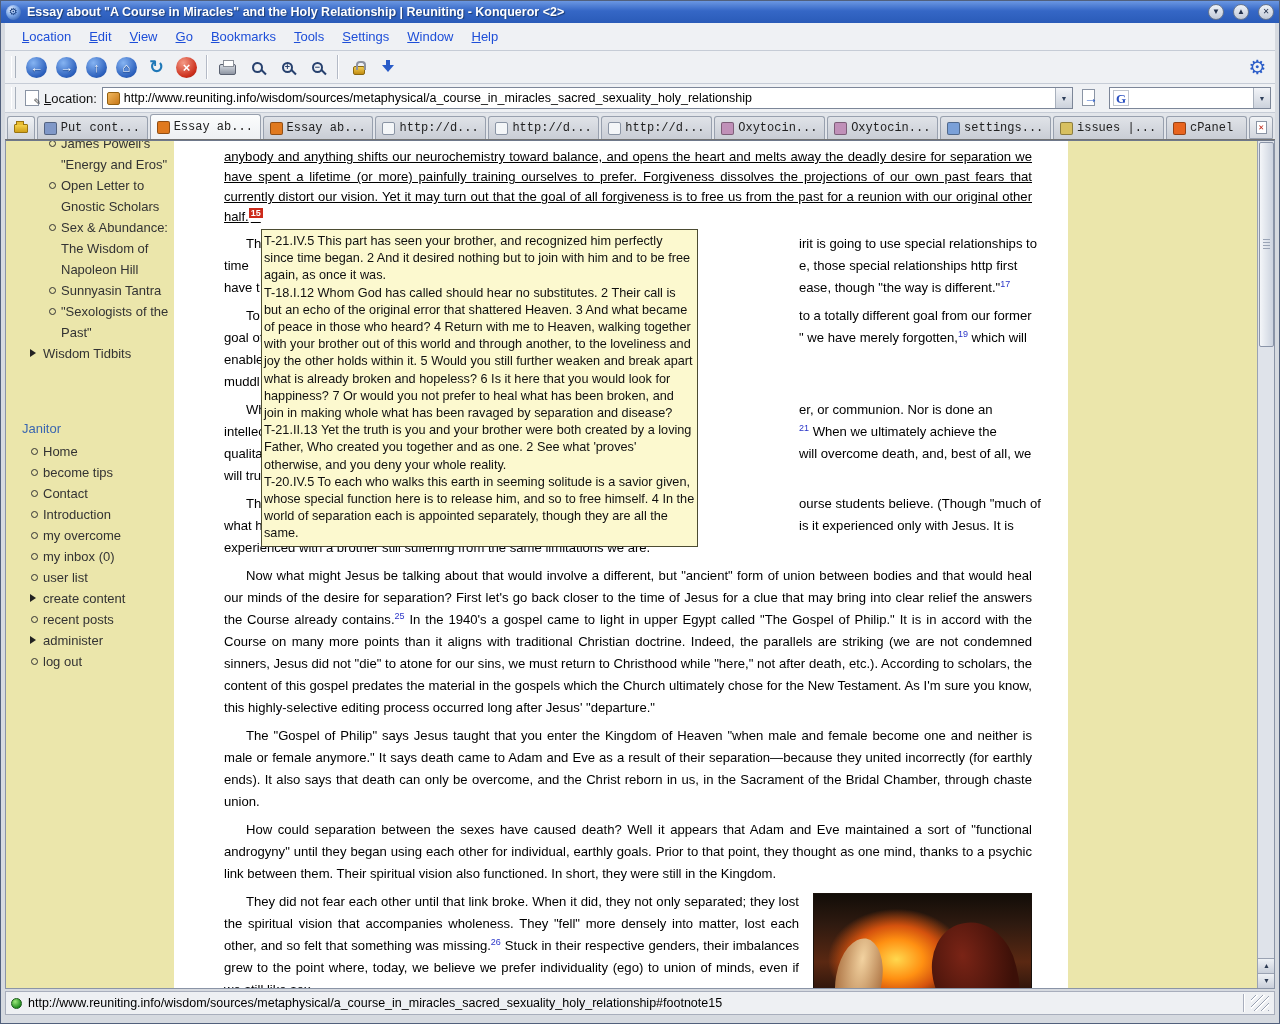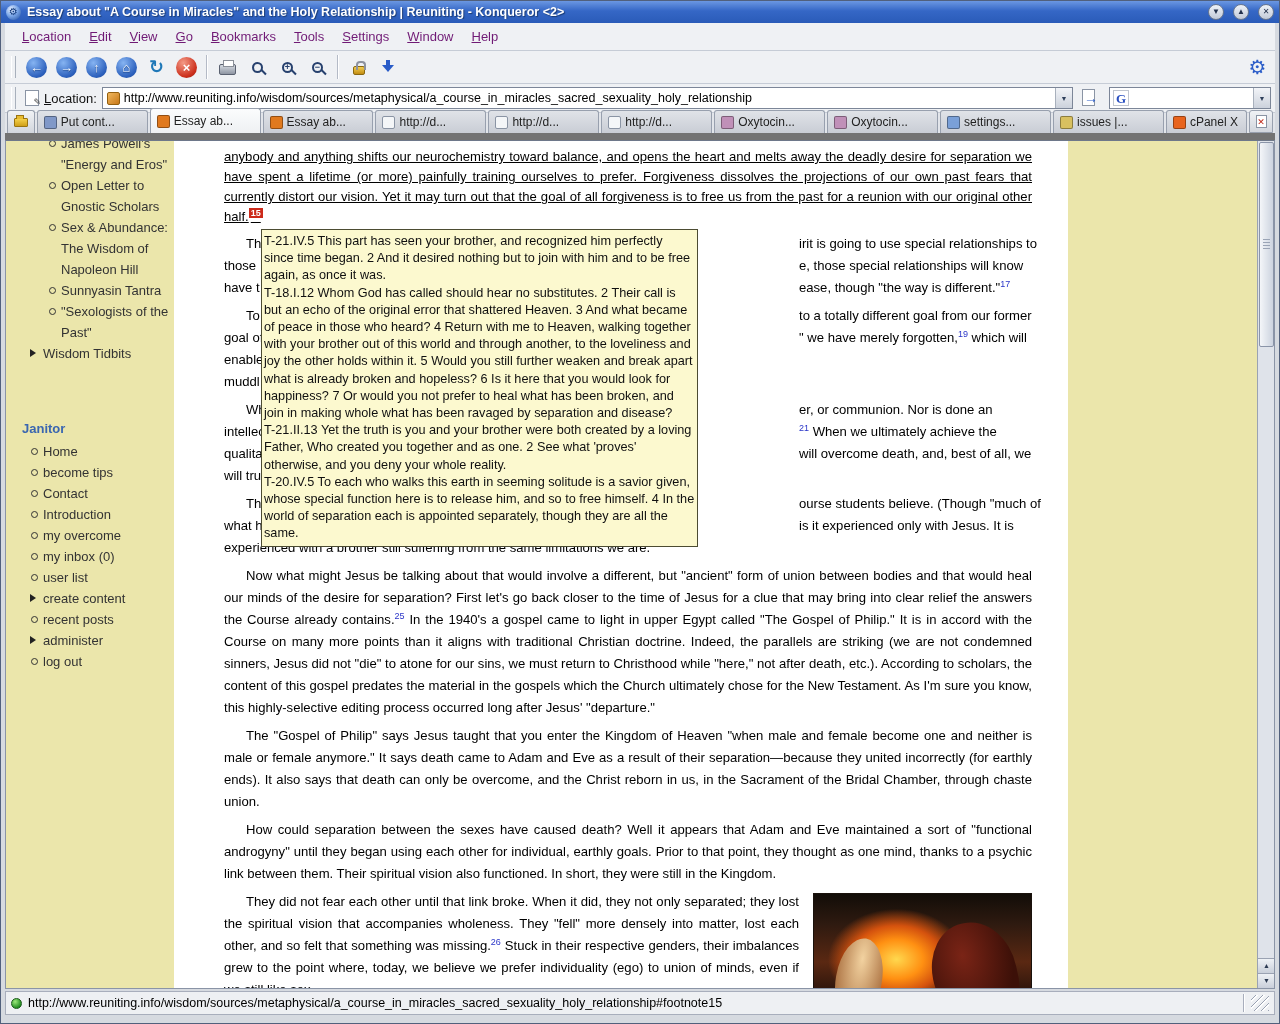--- a/index.html
+++ b/index.html
@@ -16,21 +16,21 @@
     display:flex; align-items:center; justify-content:center; color:#123a7c; font-size:10px; line-height:1; }
   .title-text { color:#fff; font-weight:bold; font-size:12.5px; text-shadow:1px 1px 1px #1a3a72;
     white-space:nowrap; overflow:hidden; flex:1; }
   .tb-btn { width:16px; height:16px; border-radius:50%; background:linear-gradient(#eef2f8,#c2cad8);
     border:1px solid #6a7890; color:#22304c; font-size:8px; line-height:14px; text-align:center; margin-left:3px; }
 
   
   .frame { flex:1; display:flex; flex-direction:column; padding:0 4px 4px; background:#d6dae0; }
   .menubar { height:28px; flex:none; background:#eff1f4; border-bottom:1px solid #c6ccd6;
     display:flex; align-items:center; padding:0 8px; }
-  .menu-item { display:inline-block; font-size:13px; color:#701a75; padding:4px 9px; }
+  .menu-item { display:inline-block; font-size:13px; color:#1d4ed8; padding:4px 9px; }
   .menu-item::first-letter { text-decoration:underline; }
 
   .toolbar { height:33px; flex:none; background:#eff1f4; border-bottom:1px solid #c6ccd6;
     display:flex; align-items:center; gap:3px; padding:0 4px; }
   .handle { width:5px; height:22px; margin:0 4px 0 2px;
     border-left:1px solid #fff; border-right:1px solid #a8b0bc; }
   .tbtn { width:27px; height:27px; display:flex; align-items:center; justify-content:center; border-radius:3px; }
   .navcirc { width:21px; height:21px; border-radius:50%; color:#fff; font-weight:bold; font-size:13px;
     display:flex; align-items:center; justify-content:center; line-height:1;
     background:radial-gradient(circle at 35% 28%,#86b4f2,#2e62be 68%,#1b4796); text-shadow:0 1px 1px #123a7c; }
@@ -77,22 +77,22 @@
   .go-btn::before { content:""; position:absolute; left:4px; top:3px; width:11px; height:15px;
     background:#fff; border:1px solid #8a94a4; }
   .go-glyph { position:relative; color:#2a5cc8; font-weight:bold; font-size:14px; line-height:1; }
   .gsearch { width:162px; height:22px; background:#fff; border:1px solid #7c8698; display:flex; align-items:center; }
   .g-icon { width:16px; height:16px; margin:0 3px; border:1px solid #c0c6d0; background:#fff;
     color:#2a50c0; font-weight:bold; font-family:"Liberation Serif","DejaVu Serif",serif;
     font-size:13px; text-align:center; line-height:15px; }
   .gsearch-empty { flex:1; }
 
   
-  .tabbar { height:27px; flex:none; background:#e2e5ea; border-bottom:7px solid #737373;
-    display:flex; align-items:flex-end; padding:2px 2px 0; }
+  .tabbar { height:27px; flex:none; background:#e2e5ea; border-bottom:1px solid #737373;
+    display:flex; align-items:flex-end; padding:2px 2px 0;font-family:Liberation Mono, monospace; }
   .minitab { width:28px; height:23px; background:linear-gradient(#f0f2f5,#d2d6dd); border:1px solid #98a0ae;
     border-bottom:none; border-radius:3px 3px 0 0; display:flex; align-items:center; justify-content:center; margin-right:2px; }
   .folder-ico { width:14px; height:9px; background:linear-gradient(#f4d04a,#d0a018); border:1px solid #9a7410;
     border-radius:1px; position:relative; }
   .folder-ico::before { content:""; position:absolute; top:-4px; left:1px; width:6px; height:3px;
     background:#e8bc30; border:1px solid #9a7410; border-bottom:none; }
   .tab { width:112px; height:23px; background:linear-gradient(#e0e3e8,#c9cdd5); border:1px solid #98a0ae;
     border-bottom:none; border-radius:3px 3px 0 0; display:flex; align-items:center; gap:4px;
     padding:0 6px; margin-right:2px; overflow:hidden; }
   .tab.active { background:linear-gradient(#fbfcfd,#eef0f3); height:25px; }
@@ -117,21 +117,21 @@
 
   
   .side-inner { margin-top:-8px; padding:0 4px 0 14px; font-size:13px; line-height:21px; color:#333; }
   .snav li { list-style:none; position:relative; padding-left:13px; }
   .snav li.lvl2 { margin-left:28px; width:122px; }
   .snav li.lvl1 { margin-left:10px; width:138px; }
   .snav li.b-circle::before { content:""; position:absolute; left:1px; top:7px; width:5px; height:5px;
     border:1px solid #333; border-radius:50%; }
   .snav li.b-tri::before { content:""; position:absolute; left:0; top:6px; width:0; height:0;
     border-left:6px solid #222; border-top:4px solid transparent; border-bottom:4px solid transparent; }
-  .side-sect { color:#3a66b0; font-weight:bold; font-size:13px; margin:54px 0 2px 2px; }
+  .side-sect { color:#3a66b0; font-weight:normal; font-size:13px; margin:54px 0 2px 2px; }
 
   
   .article { font-size:13.1px; line-height:22px; color:#000; text-align:justify; }
   .article p { margin:0 0 6px; text-indent:22px; }
   .article p.p-top { text-indent:0; line-height:20px;text-decoration:underline; }
   sup.fn { color:#2a35c8; font-size:9px; line-height:0; vertical-align:super; }
   sup.fn-target { background:#cc2a1a; color:#fff; padding:0 2px; font-weight:bold; }
   sup.fn-green { color:#3a8a3a; }
   .ob-group { margin-bottom:6px; }
   .ob-line { position:relative; height:22px; line-height:22px; white-space:nowrap; text-align:left; }
@@ -368,21 +368,21 @@
             </ul>
           </div>
         </div>
 
         <div class="main-col">
           <div class="article">
             <p class="p-top"><span>anybody and anything shifts our neurochemistry toward balance, and opens the heart and melts away the deadly desire for separation we have spent a lifetime (or more) painfully training ourselves to prefer. Forgiveness dissolves the projections of our own past fears that currently distort our vision. Yet it may turn out that the goal of all forgiveness is to free us from the past for a reunion with our original other half.</span><sup class="fn fn-target">15</sup></p>
 
             <div class="ob-group">
               <div class="ob-line"><span class="frag-l ind">Th</span><span class="frag-r"><span>irit is going to use special relationships to</span></span></div>
-              <div class="ob-line"><span class="frag-l">those</span><span class="frag-r"><span>e, those special relationships will know</span></span></div>
+              <div class="ob-line"><span class="frag-l">time</span><span class="frag-r"><span>e, those special relationships http first</span></span></div>
               <div class="ob-line"><span class="frag-l">have t</span><span class="frag-r"><span>ease, though "the way is different."</span><sup class="fn">17</sup></span></div>
             </div>
 
             <div class="ob-group">
               <div class="ob-line"><span class="frag-l ind">To</span><span class="frag-r"><span>to a totally different goal from our former</span></span></div>
               <div class="ob-line"><span class="frag-l">goal of</span><span class="frag-r"><span>" we have merely forgotten,</span><sup class="fn">19</sup><span> which will</span></span></div>
               <div class="ob-line"><span class="frag-l">enable</span></div>
               <div class="ob-line"><span class="frag-l">muddl</span></div>
             </div>
 

